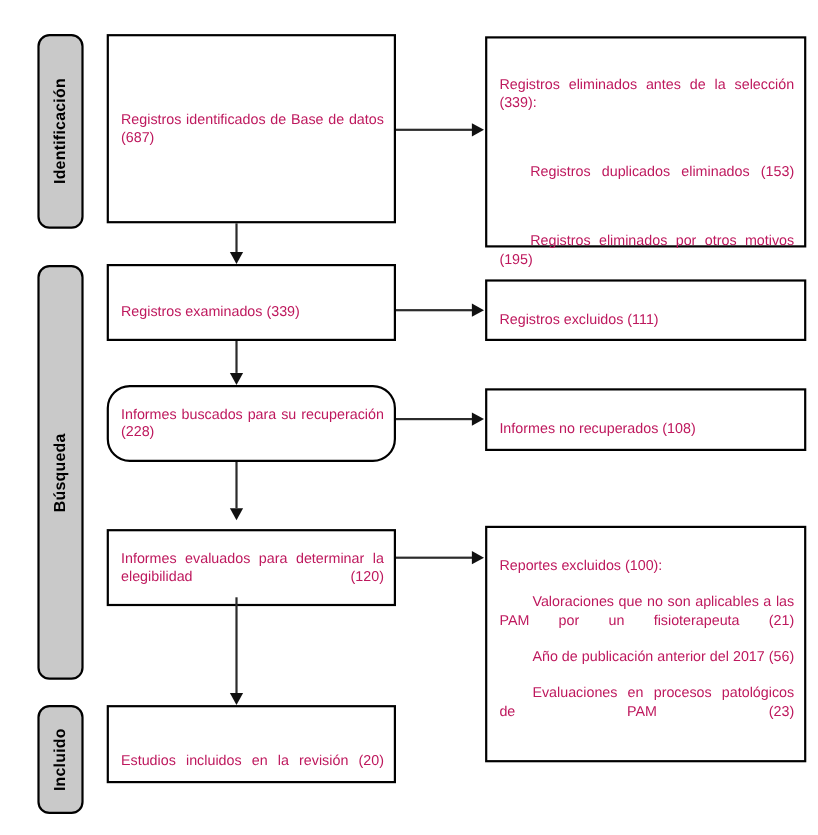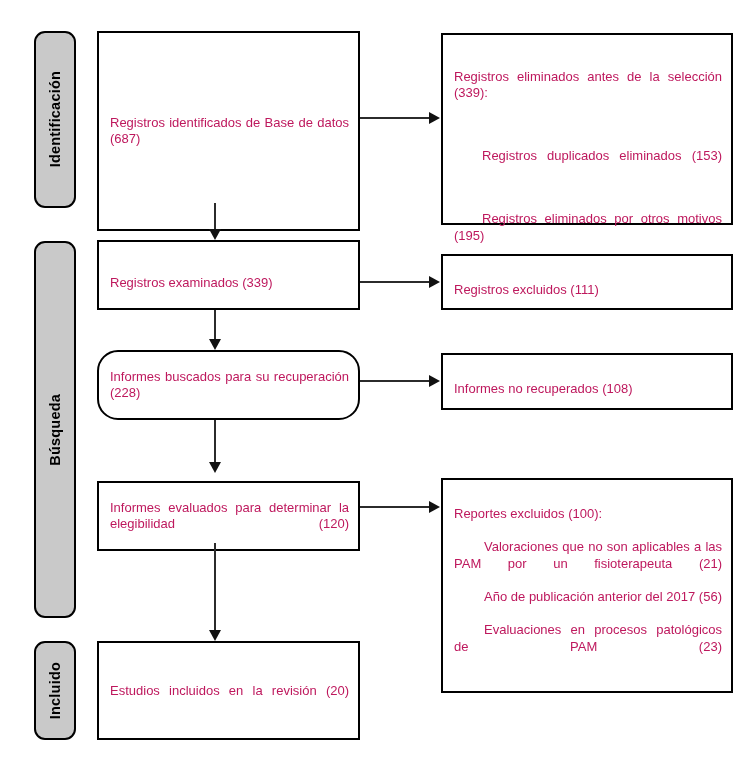--- a/index.html
+++ b/index.html
@@ -135,21 +135,21 @@
   </div>
 
   <div class="phase-tab" style="left:34px; top:241px; width:42px; height:377px;">
     <span class="phase-label">Búsqueda</span>
   </div>
 
   <div class="phase-tab" style="left:34px; top:641px; width:42px; height:99px;">
     <span class="phase-label">Incluido</span>
   </div>
 
-  <div class="flow-box v-center" style="left:97px; top:31px; width:263px; height:200px;">
+  <div class="flow-box v-center" style="left:97px; top:31px; width:263px; height:172px;">
     <div class="box-text">
       <span class="just-para">Registros identificados de Base de datos (687)</span>
     </div>
   </div>
 
   <div class="flow-box v-center" style="left:97px; top:240px; width:263px; height:70px;">
     <div class="box-text">
       <span>Registros examinados (339)</span>
     </div>
   </div>
@@ -159,21 +159,21 @@
       <span class="just-para">Informes buscados para su recuperación (228)</span>
     </div>
   </div>
 
   <div class="flow-box v-center" style="left:97px; top:481px; width:263px; height:70px;">
     <div class="box-text">
       <span class="just-para">Informes evaluados para determinar la elegibilidad (120)</span>
     </div>
   </div>
 
-  <div class="flow-box" style="left:97px; top:641px; width:263px; height:99px;">
+  <div class="flow-box" style="left:97px; top:641px; width:263px; height:71px;">
     <div class="box-text" style="top:23px;">
       <span class="just-para">Estudios incluidos en la revisión (20)</span>
     </div>
   </div>
 
   <div class="flow-box v-top" style="left:441px; top:33px; width:292px; height:192px;">
     <div class="box-text" style="top:17px;">
       <span class="just-para">Registros eliminados antes de la selección (339):</span>
       <div class="gap-sm"></div>
       <span class="sub-item indent-1">Registros duplicados eliminados (153)</span>

